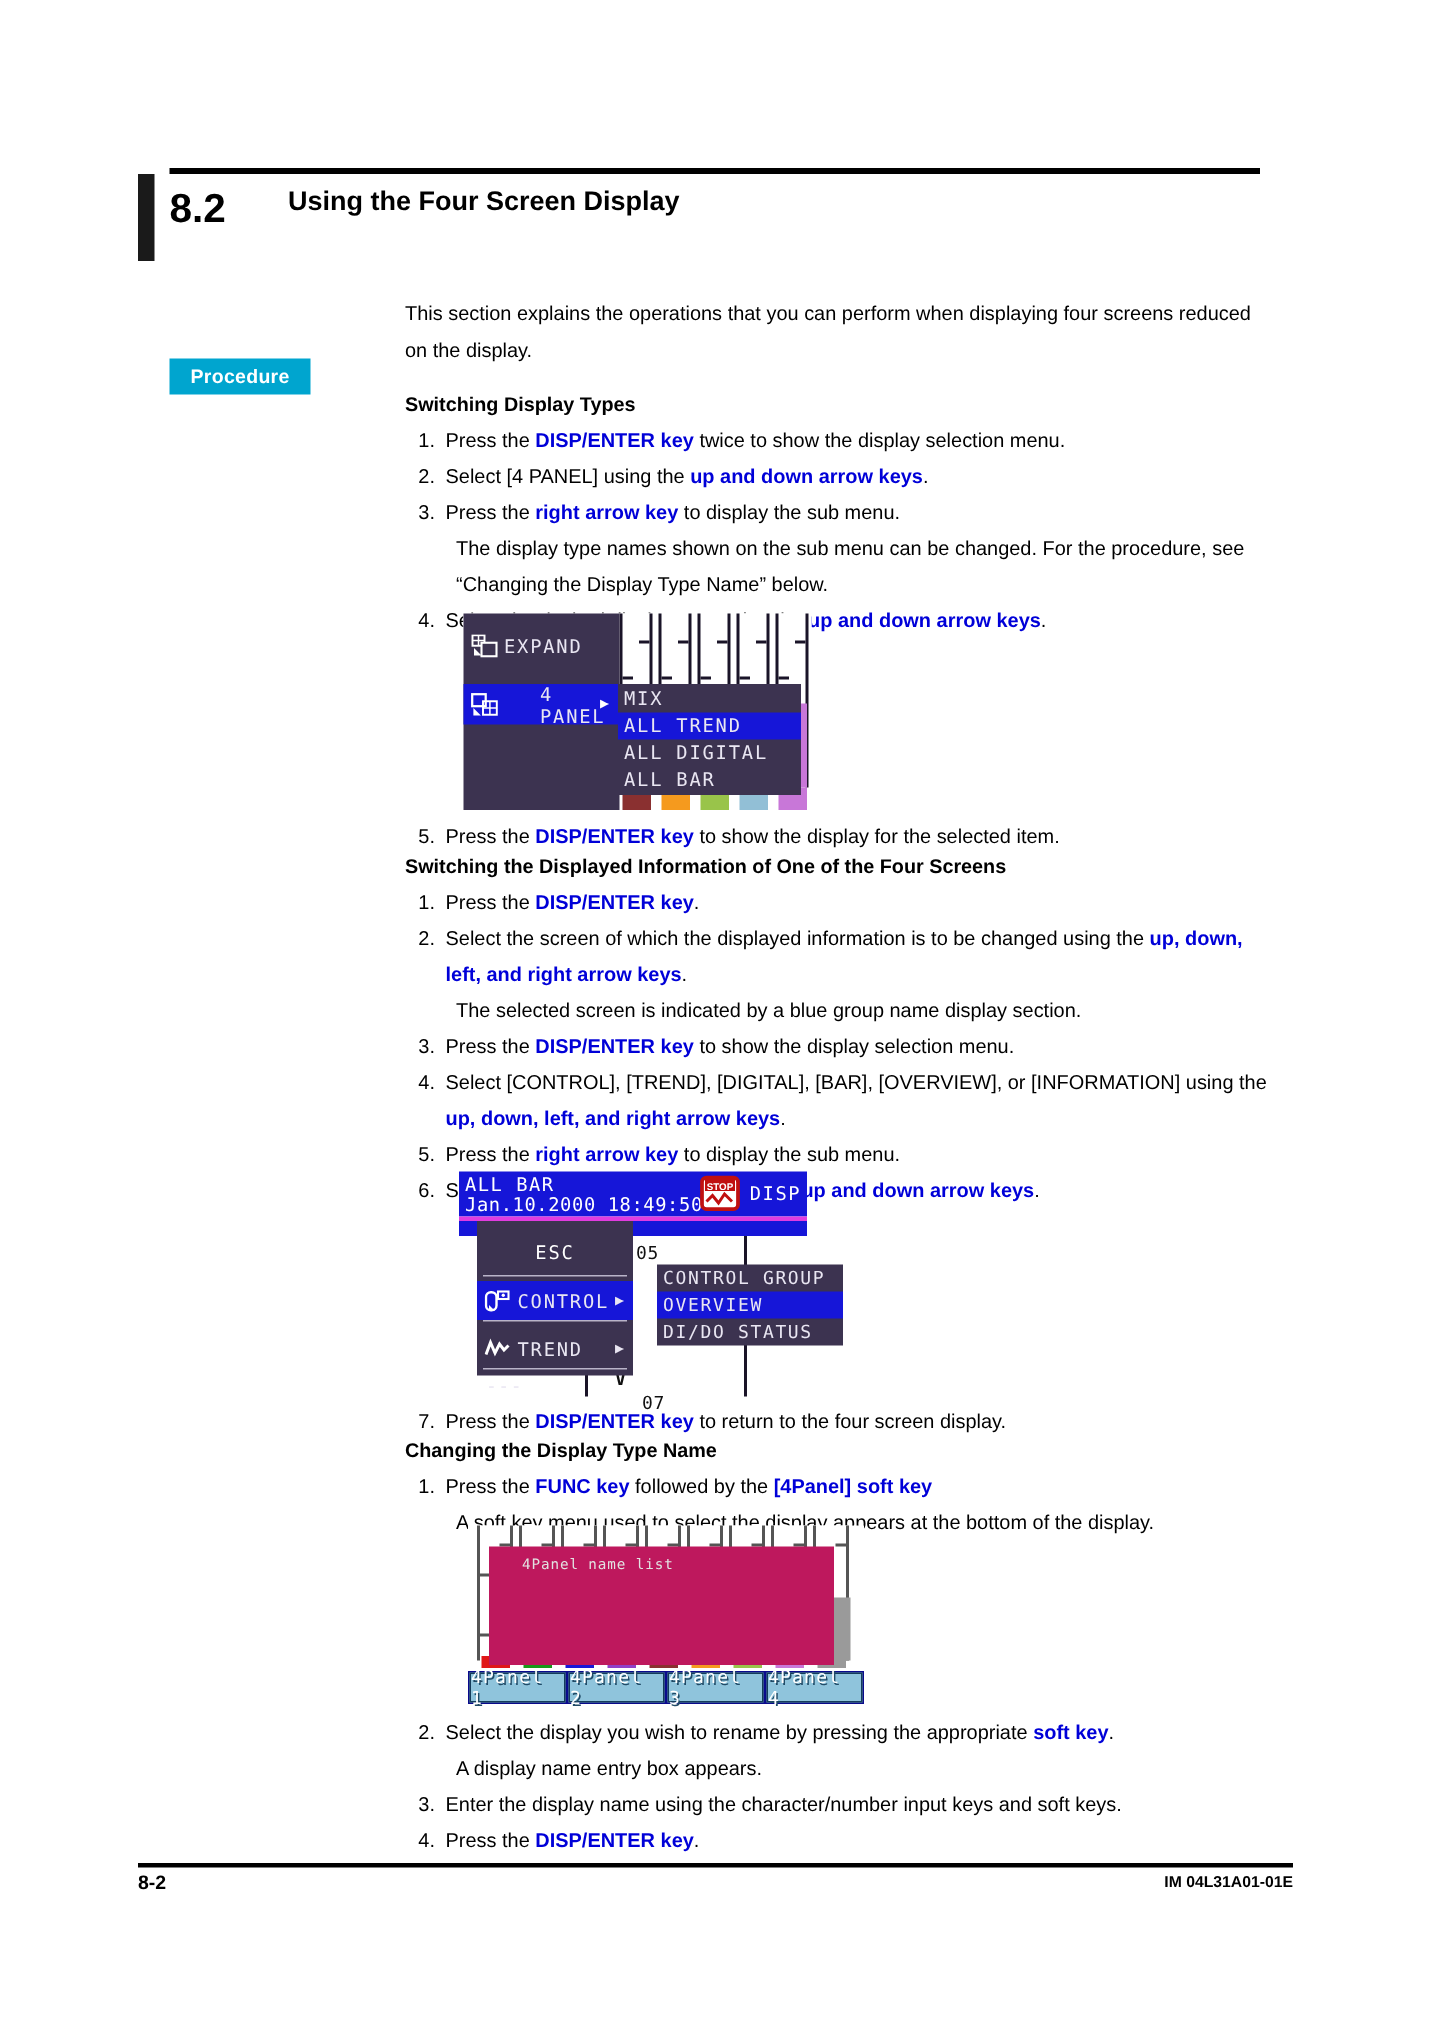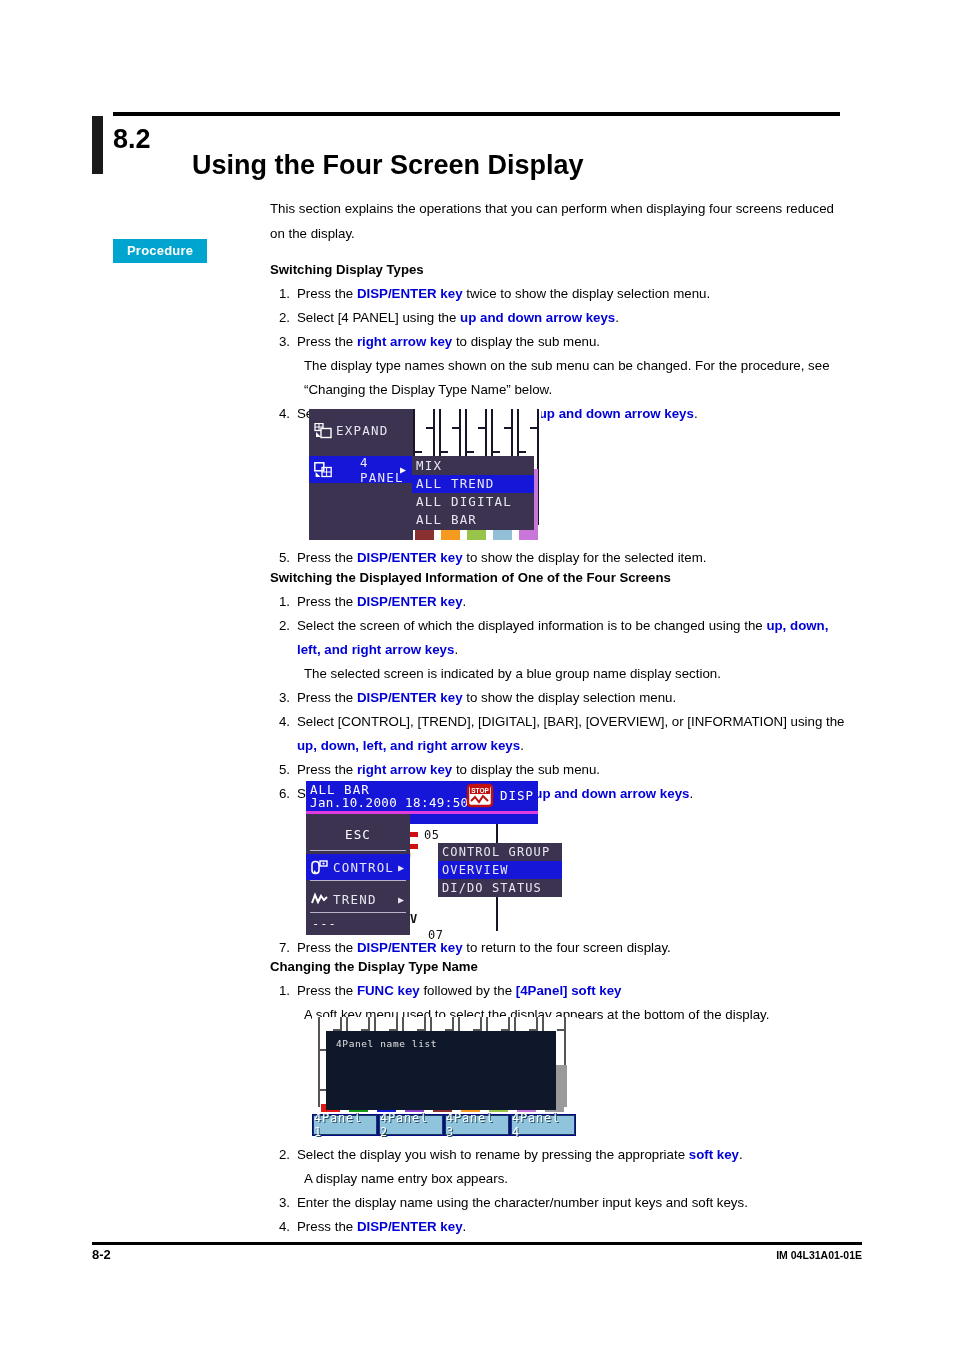--- a/index.html
+++ b/index.html
@@ -23,21 +23,21 @@
   .chapter-bar {
     position:absolute; left:92px; top:116px; width:11px; height:58px;
     background:#1a1a1a;
   }
   .h-num {
     position:absolute; left:113px; top:124px;
     font-size:27px; font-weight:bold; letter-spacing:0px;
   }
   .h-title {
     position:absolute; left:192px; top:124px;
-    font-size:27px; font-weight:bold;margin-top:26px;
+    font-size:18px; font-weight:bold;
   }
 
   .intro {
     position:absolute; left:270px; top:196px; width:578px;
     font-size:13.3px; line-height:25px;
   }
 
   .proc-badge {
     position:absolute; left:113px; top:239px;
     background:#00a5cf; color:#fff;
@@ -90,41 +90,41 @@
   
   .shot2 { left:306px; top:781px; width:232px; height:150px; background:#ffffff; }
   .s2-title { position:absolute; left:0; top:0; width:232px; height:30px; background:#1616d8; }
   .s2-t1 { position:absolute; left:4px; top:1px; color:#fff; font-size:12.5px; letter-spacing:1px; }
   .s2-t2 { position:absolute; left:4px; top:14px; color:#fff; font-size:12.5px; letter-spacing:0.4px; }
   .s2-disp { position:absolute; right:4px; top:7px; color:#fff; font-size:12.5px; letter-spacing:1px; }
   .s2-stop { position:absolute; left:160px; top:1px; width:28px; height:27px; }
   .s2-magenta { position:absolute; left:0; top:30px; width:232px; height:3px; background:#e03ce0; }
   .s2-blue2 { position:absolute; left:0; top:33px; width:232px; height:10px; background:#1616d8; }
   .s2-body { position:absolute; left:0; top:43px; width:232px; height:107px; background:#ffffff; }
-  .s2-menu { position:absolute; left:0; top:33px; width:104px; height:121px; background:#3c3350; }
+  .s2-menu { position:absolute; left:12px; top:33px; width:104px; height:103px; background:#3c3350; }
   .s2-esc { position:absolute; left:0; top:8px; width:104px; height:26px; color:#fff; font-size:12.5px; letter-spacing:1.2px; text-align:center; line-height:26px; }
   .s2-div { position:absolute; left:4px; width:96px; height:1px; background:#b9b4c8; }
   .s2-item { position:absolute; left:0; width:104px; height:26px; display:flex; align-items:center; }
   .s2-item .lbl { color:#e9e6f2; font-size:12.5px; letter-spacing:1.2px; }
   .s2-item.sel { background:#1616d8; }
   .s2-arrow { position:absolute; right:6px; color:#e9e6f2; font-size:10px; }
   .s2-sub { position:absolute; left:103px; top:62px; width:124px; background:#3c3350;margin-left:29px; }
   .s2-sub .row { color:#e9e6f2; font-size:12px; letter-spacing:1.1px; padding:1px 3px 1px 4px; line-height:16px; }
   .s2-sub .row.hl { background:#1616d8; }
   .s2-grid-v { position:absolute; background:#1a1428; width:2px; }
   .s2-num { position:absolute; font-family:"DejaVu Sans Mono",monospace; font-size:12px; color:#111; letter-spacing:0.5px; }
   .s2-red { position:absolute; background:#d01010; }
   .s2-orange { position:absolute; color:#e07000; font-size:16px; font-weight:bold; }
 
   
   .shot3 { left:312px; top:1017px; width:264px; height:119px; background:#ffffff; }
   .s3-col { position:absolute; top:0; width:24px; height:90px; border-left:2px solid #555; border-right:2px solid #555; background:#fff; }
   .s3-tick { position:absolute; right:0px; width:7px; height:2px; background:#555; }
   .s3-tickl { position:absolute; left:0px; width:7px; height:2px; background:#555; }
-  .s3-box { position:absolute; left:14px; top:14px; width:230px; height:79px; background:#0f172a; }
+  .s3-box { position:absolute; left:14px; top:14px; width:230px; height:79px; background:#be185d;padding-left:12px; }
   .s3-box .ln { color:#e2e2e2; font-size:9.5px; letter-spacing:0.6px; line-height:11.5px; font-family:"DejaVu Sans Mono",monospace; white-space:pre; }
   .s3-swatch { position:absolute; bottom:24px; width:19px; height:8px; }
   .s3-softbar { position:absolute; left:0; bottom:0; width:264px; height:22px; background:#0a0a8c; display:flex; }
   .s3-key { flex:1 1 0; margin:1px; background:#8fc4dc; border:1px solid #143c5a; color:#fff; font-size:12px; letter-spacing:0.8px;
             display:flex; align-items:center; justify-content:center; font-family:"DejaVu Sans Mono",monospace; text-shadow:1px 1px 0 #204a66; }
   .s3-fill { position:absolute; width:22px; }
 </style>
 </head>
 <body>
 

